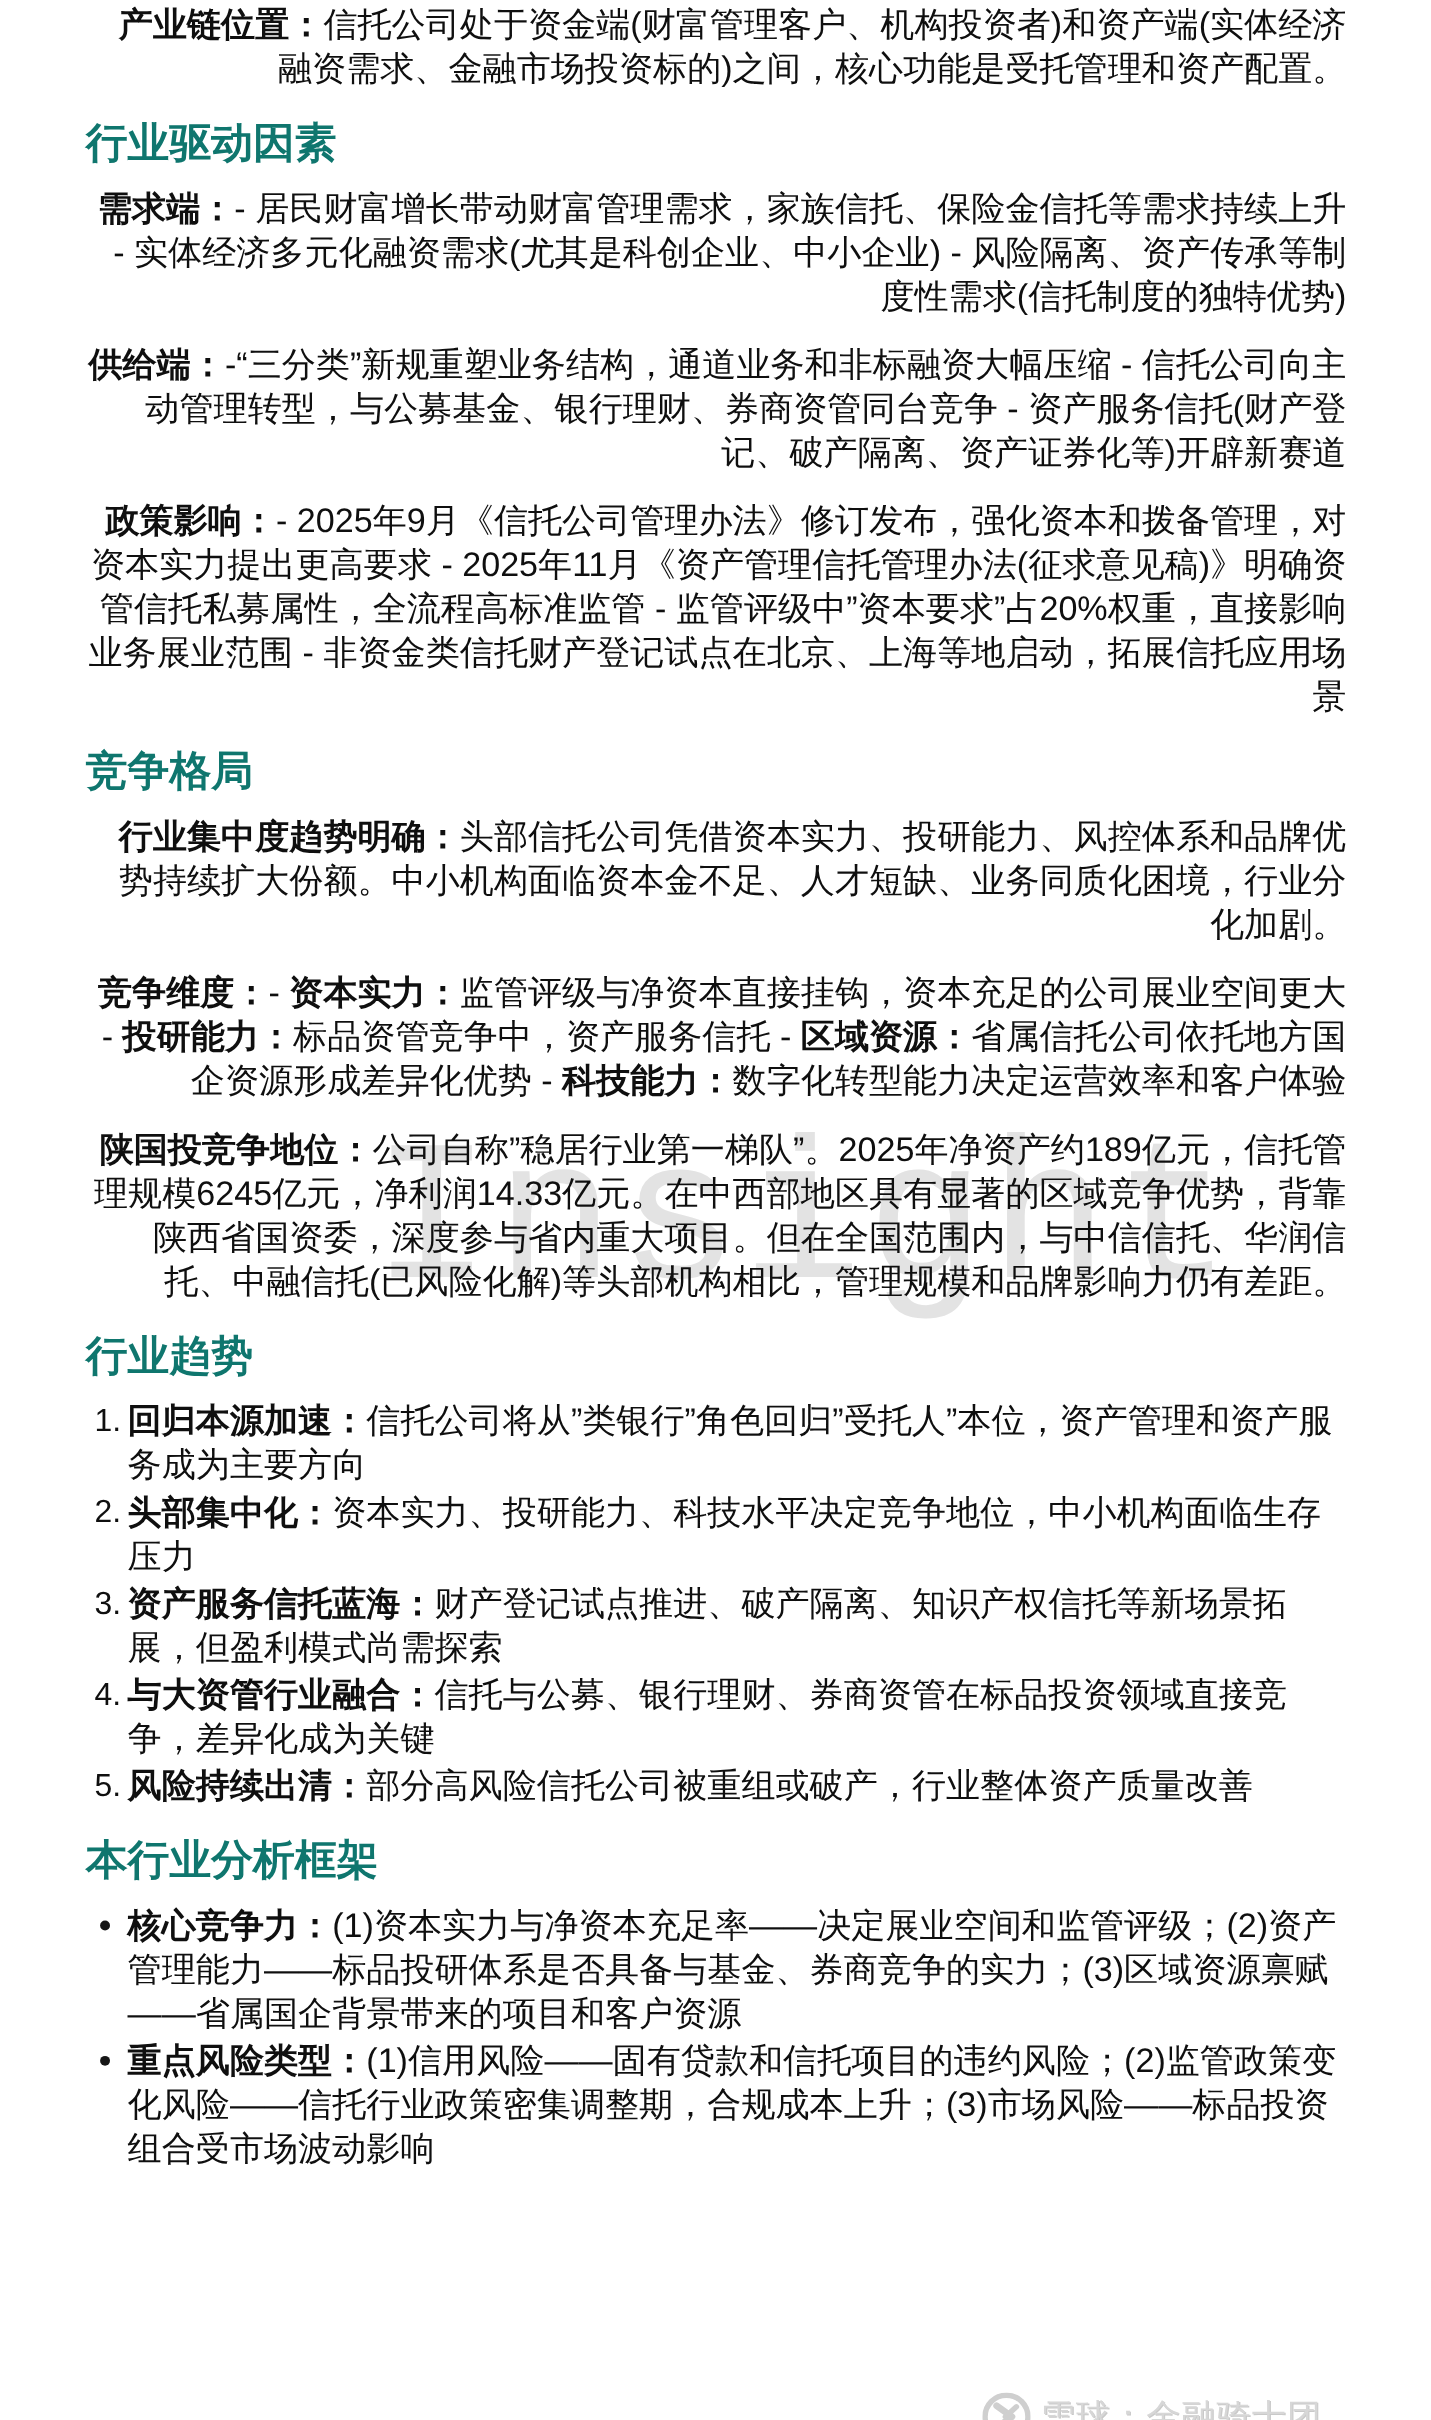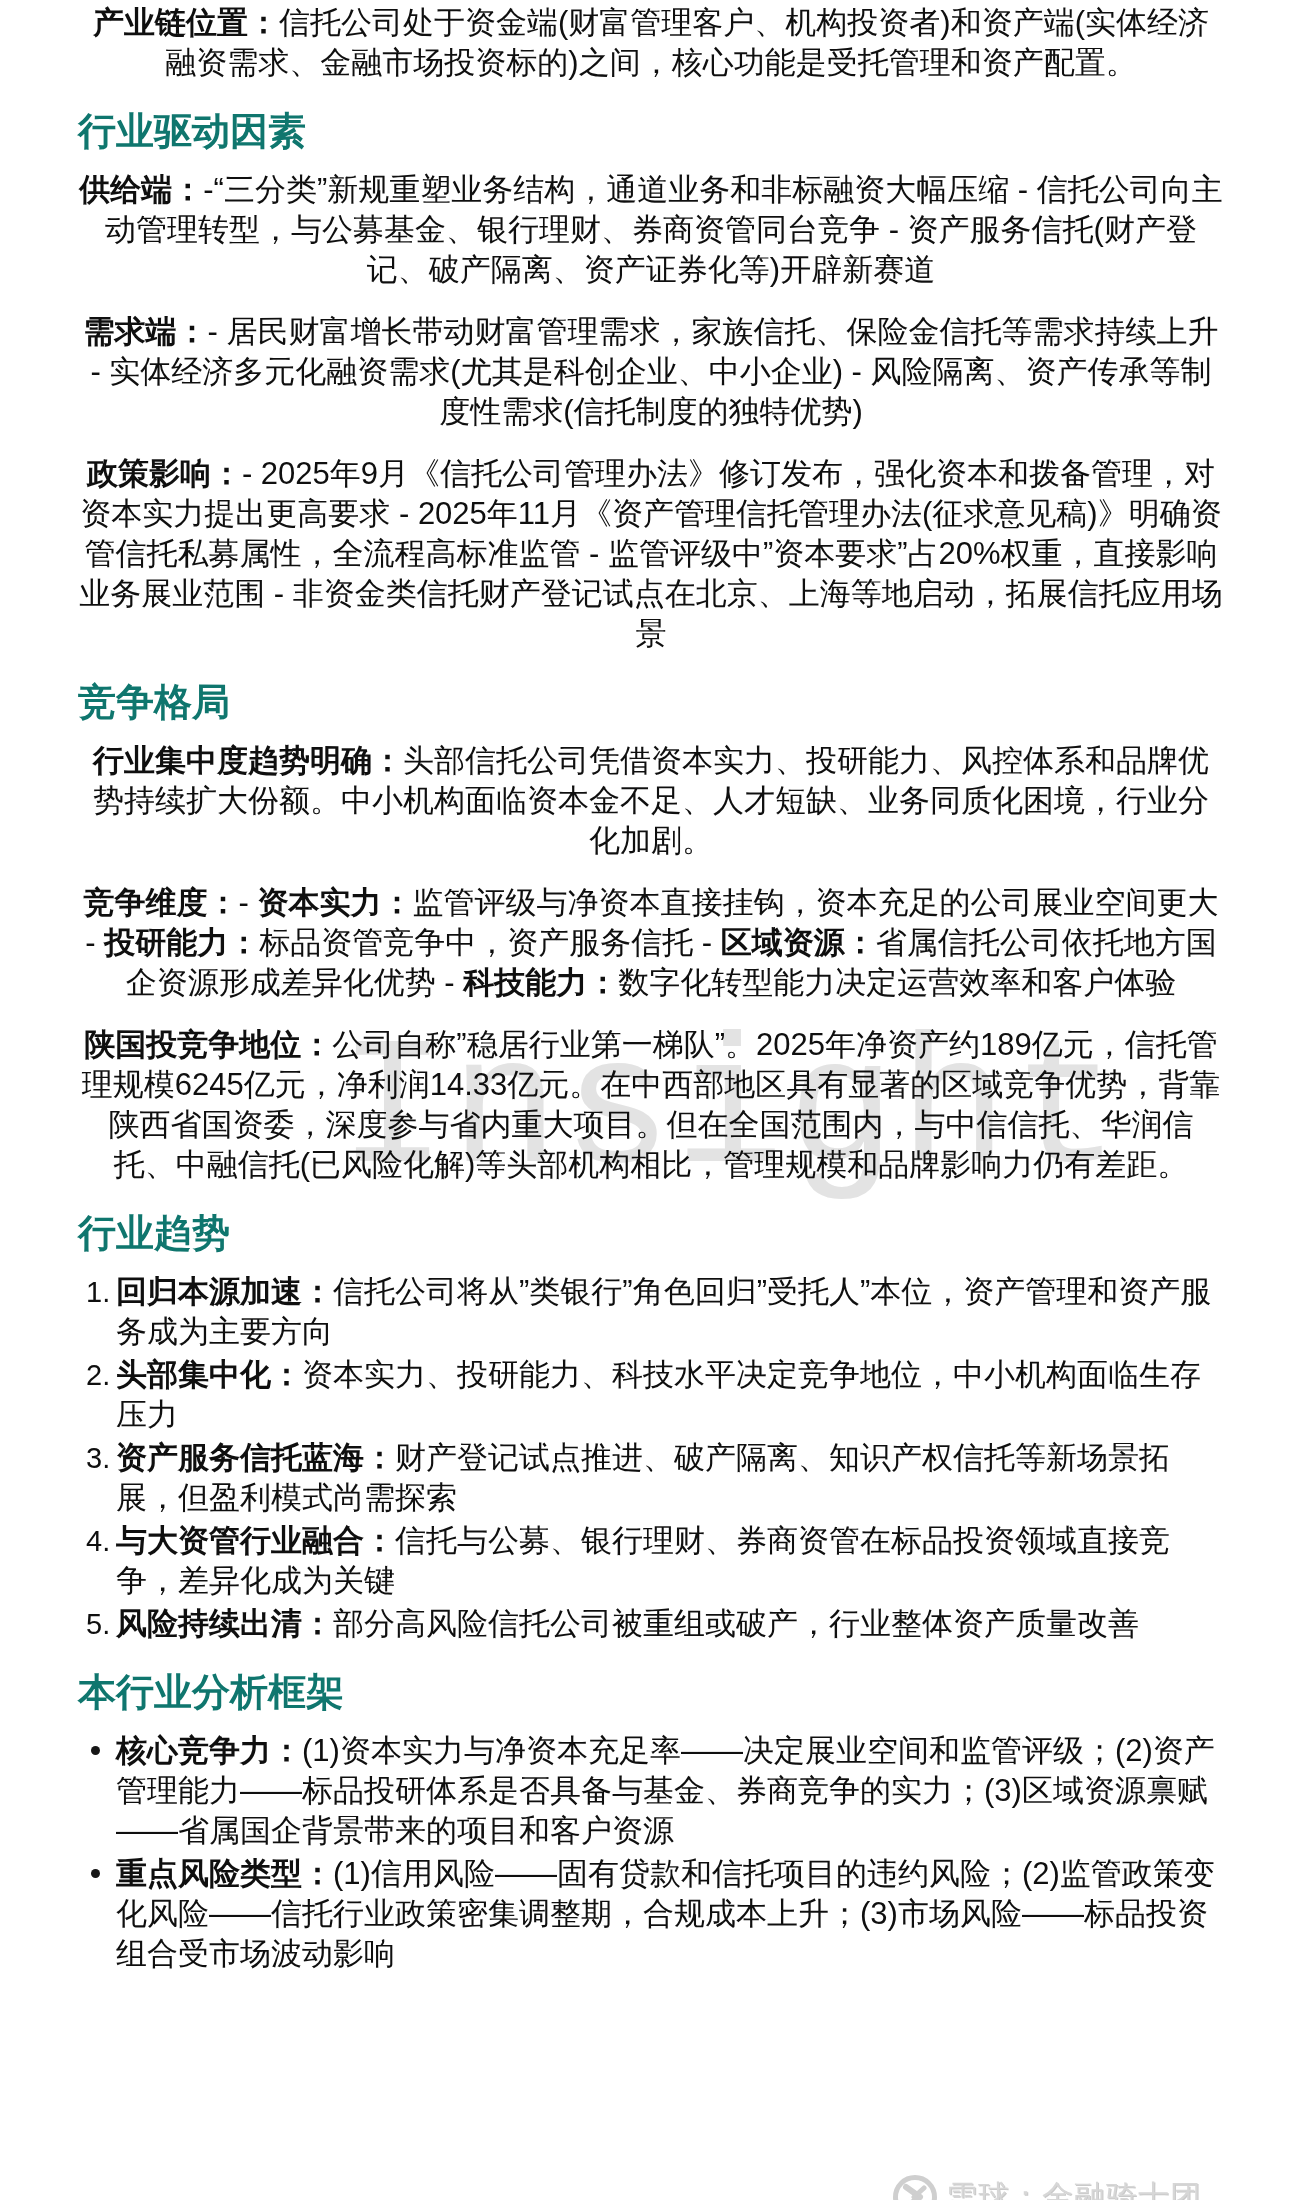--- a/index.html
+++ b/index.html
@@ -14,21 +14,21 @@
   
   .wm-center{
     position:absolute;left:338px;top:1022px;z-index:0;
     font-family:Liberation Mono, monospace;
     font-size:182px;line-height:1;letter-spacing:3px;
     color:#e3e3e3;white-space:nowrap;user-select:none;
   }
 
   .content{position:relative;z-index:1;padding:3px 77px 0 78px;box-sizing:border-box;}
 
-  p.body{font-size:31px;line-height:40px;margin:0 0 22px 0;text-align:center;}
+  p.body{font-size:31px;line-height:40px;margin:0 0 22px 0;text-align:right;}
   .run{font-weight:400;}
   .run-b{font-weight:700;}
 
   h2.sec{font-size:38px;line-height:52px;font-weight:700;margin:8px 0 13px 0;color:#0f766e;}
 
   .olist,.ulist{margin:0 0 22px 0;}
   .li{display:flex;align-items:flex-start;margin:0 0 3px 0;font-size:31px;line-height:40px;}
   .num{flex:0 0 30px;margin-left:8px;font-size:29px;line-height:40px;color:#0f0f0f;}
   .li-body{flex:1;}
   .dot{flex:0 0 9px;width:9px;height:9px;border-radius:50%;background:#161616;margin:15px 16px 0 13px;}
@@ -50,23 +50,23 @@
 <div class="page">
 
   <div class="wm-center">Insight</div>
 
   <div class="content">
 
     <p class="body"><span class="run-b">产业链位置：</span><span class="run">信托公司处于资金端(财富管理客户、机构投资者)和资产端(实体经济融资需求、金融市场投资标的)之间，核心功能是受托管理和资产配置。</span></p>
 
     <h2 class="sec">行业驱动因素</h2>
 
+    <p class="body"><span class="run-b">需求端：</span><span class="run">- 居民财富增长带动财富管理需求，家族信托、保险金信托等需求持续上升 - 实体经济多元化融资需求(尤其是科创企业、中小企业) - 风险隔离、资产传承等制度性需求(信托制度的独特优势)</span></p>
+
     <p class="body"><span class="run-b">供给端：</span><span class="run">-“三分类”新规重塑业务结构，通道业务和非标融资大幅压缩 - 信托公司向主动管理转型，与公募基金、银行理财、券商资管同台竞争 - 资产服务信托(财产登记、破产隔离、资产证券化等)开辟新赛道</span></p>
-
-    <p class="body"><span class="run-b">需求端：</span><span class="run">- 居民财富增长带动财富管理需求，家族信托、保险金信托等需求持续上升 - 实体经济多元化融资需求(尤其是科创企业、中小企业) - 风险隔离、资产传承等制度性需求(信托制度的独特优势)</span></p>
 
     <p class="body"><span class="run-b">政策影响：</span><span class="run">- 2025年9月《信托公司管理办法》修订发布，强化资本和拨备管理，对资本实力提出更高要求 - 2025年11月《资产管理信托管理办法(征求意见稿)》明确资管信托私募属性，全流程高标准监管 - 监管评级中”资本要求”占20%权重，直接影响业务展业范围 - 非资金类信托财产登记试点在北京、上海等地启动，拓展信托应用场景</span></p>
 
     <h2 class="sec">竞争格局</h2>
 
     <p class="body"><span class="run-b">行业集中度趋势明确：</span><span class="run">头部信托公司凭借资本实力、投研能力、风控体系和品牌优势持续扩大份额。中小机构面临资本金不足、人才短缺、业务同质化困境，行业分化加剧。</span></p>
 
     <p class="body"><span class="run-b">竞争维度：</span><span class="run">- </span><span class="run-b">资本实力：</span><span class="run">监管评级与净资本直接挂钩，资本充足的公司展业空间更大 - </span><span class="run-b">投研能力：</span><span class="run">标品资管竞争中，资产服务信托 - </span><span class="run-b">区域资源：</span><span class="run">省属信托公司依托地方国企资源形成差异化优势 - </span><span class="run-b">科技能力：</span><span class="run">数字化转型能力决定运营效率和客户体验</span></p>
 
     <p class="body"><span class="run-b">陕国投竞争地位：</span><span class="run">公司自称”稳居行业第一梯队”。2025年净资产约189亿元，信托管理规模6245亿元，净利润14.33亿元。在中西部地区具有显著的区域竞争优势，背靠陕西省国资委，深度参与省内重大项目。但在全国范围内，与中信信托、华润信托、中融信托(已风险化解)等头部机构相比，管理规模和品牌影响力仍有差距。</span></p>

